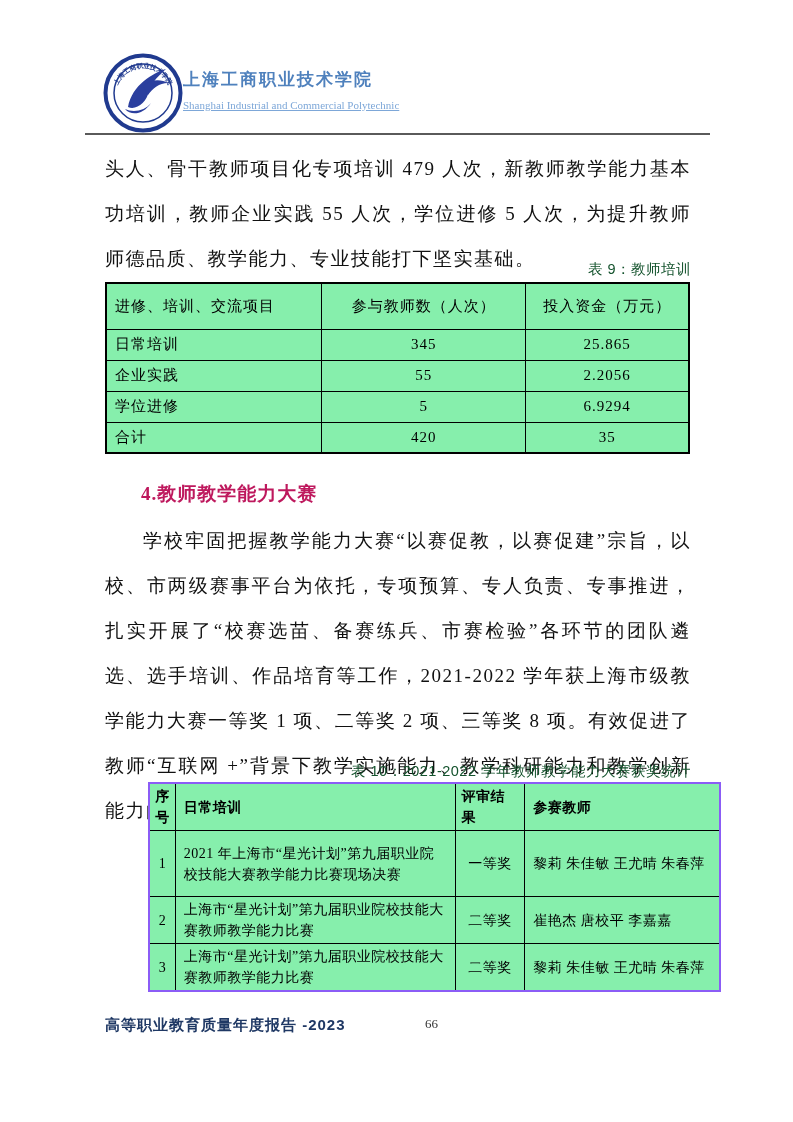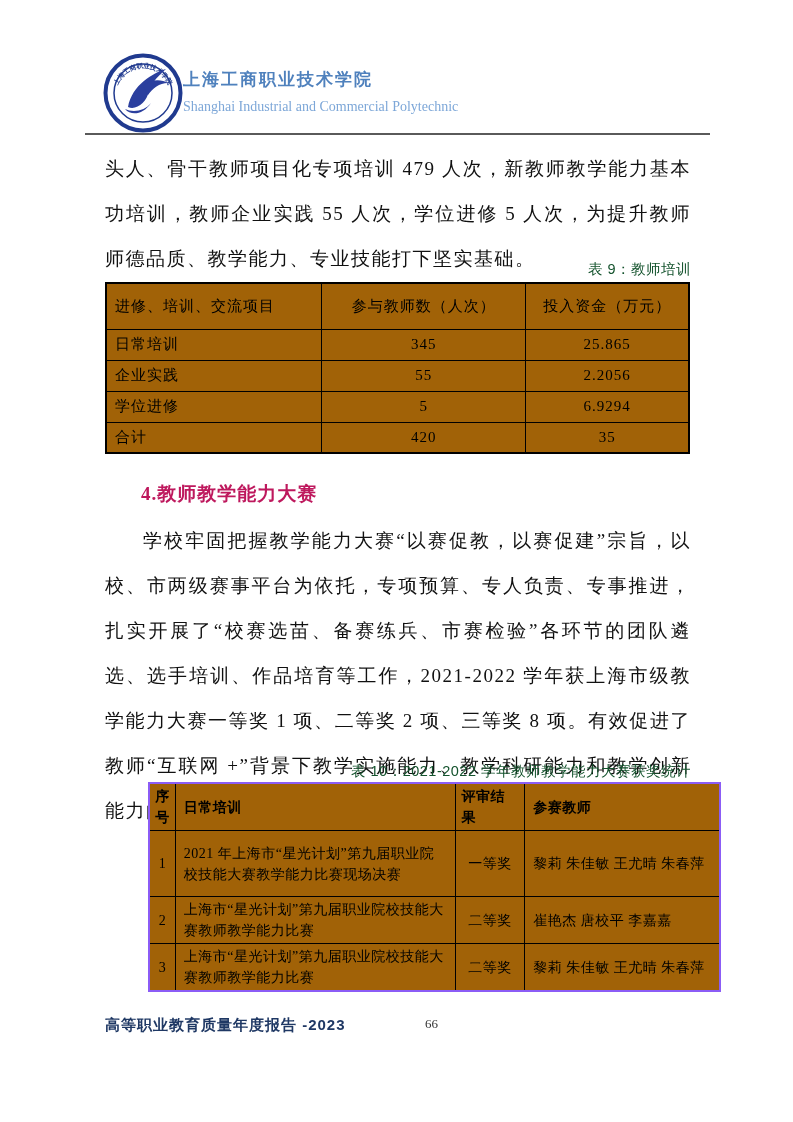--- a/index.html
+++ b/index.html
@@ -26,23 +26,24 @@
   }
   .hdr-cn {
     font-size: 17px;
     font-weight: bold;
     color: #4f81bd;
     letter-spacing: 2px;
     font-family: "Liberation Sans", sans-serif;
   }
   .hdr-en {
     margin-top: 8px;
-    font-size: 14px;
+    font-size: 11px;
     color: #7da7d8;
     font-family: "Liberation Serif", "DejaVu Serif", serif;
+    text-decoration: underline;
   }
   .hdr-rule {
     position: absolute;
     left: 85px; top: 133px;
     width: 625px; height: 2px;
     background: #5a5a5a;
   }
 
   
   .para {
@@ -79,21 +80,21 @@
     letter-spacing: 0.5px;
     font-family: "Liberation Sans", sans-serif;
   }
   .cap-9  { top: 260px; }
   .cap-10 { top: 762px; }
 
   table {
     border-collapse: collapse;
     table-layout: fixed;
     position: absolute;
-    background: #a16207;
+    background: #86efac;
   }
   .tbl-9  { left: 105px; top: 282px; width: 585px; }
   .tbl-10 { left: 117px; top: 782px; width: 573px; }
   table, table td, table th { border: 1px solid #000000; }
   .tbl-9 { border: 2px solid #000000; }
   .tbl-10 { border: 2px solid #8b5cf6; margin-left: 31px; }
 
   .tbl-9 th, .tbl-9 td {
     font-size: 15px;
     font-weight: normal;

